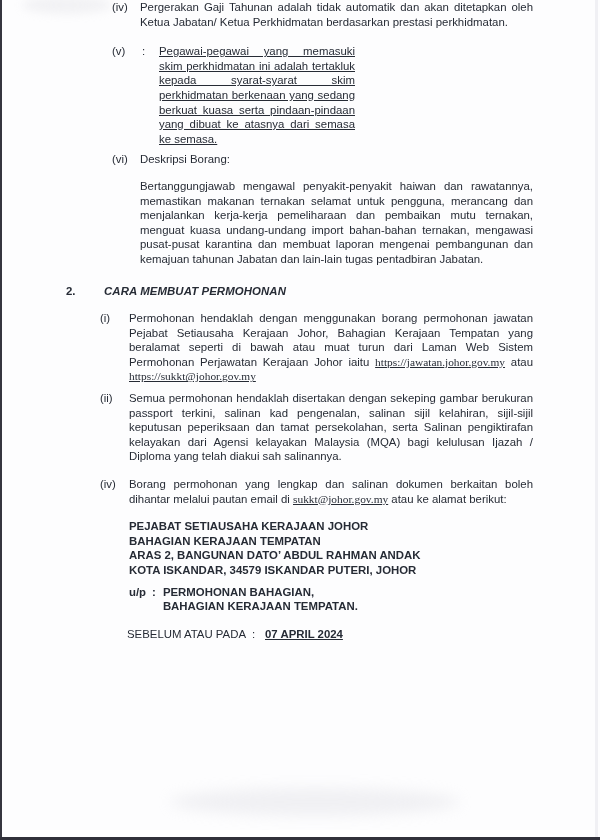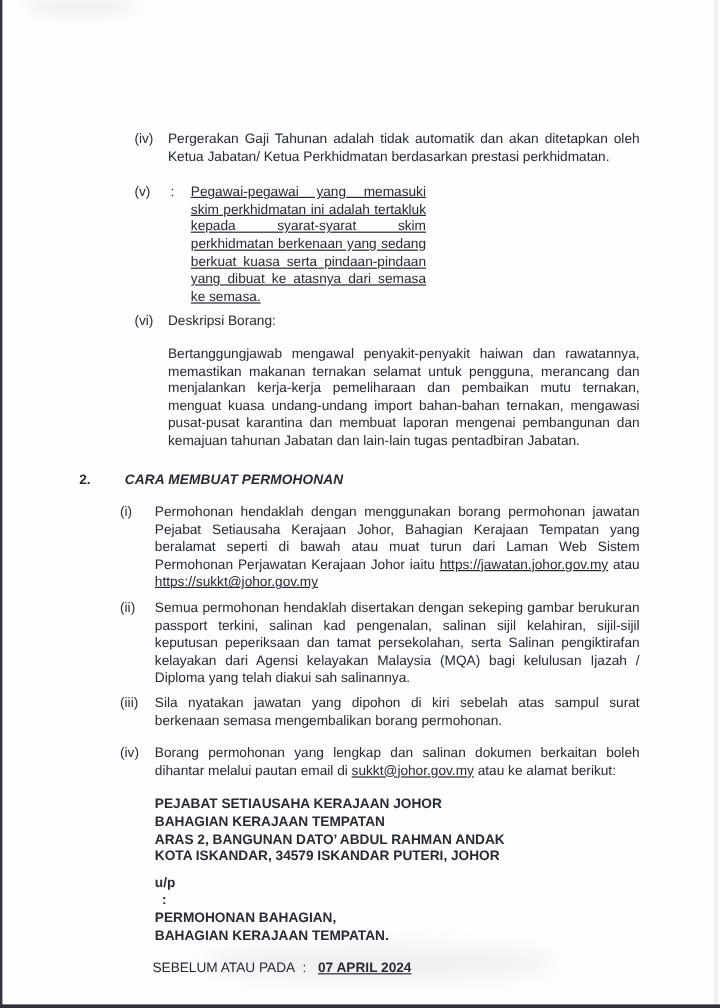--- a/index.html
+++ b/index.html
@@ -12,45 +12,45 @@
     font-size:11.4px;
     line-height:14.6px;
     color:#262b35;
     -webkit-font-smoothing:antialiased;
   }
   .edge-left{position:absolute;left:0;top:0;width:2px;height:100%;background:#35353f;}
   .edge-bottom{position:absolute;left:0;bottom:0;width:100%;height:3px;background:#30303a;}
   .streak-right{position:absolute;right:2px;top:0;width:3px;height:100%;background:#ececf1;opacity:.8;}
   .smudge-a{position:absolute;left:170px;top:788px;width:290px;height:28px;background:#d9d9e0;opacity:.35;filter:blur(7px);border-radius:50%;}
   .smudge-b{position:absolute;left:22px;top:-4px;width:90px;height:18px;background:#d8d8de;opacity:.3;filter:blur(5px);border-radius:50%;}
-  .content{position:absolute;left:0;top:0;width:100%;padding-top:93px;box-sizing:border-box;margin-top:16px;}
+  .content{position:absolute;left:0;top:0;width:100%;box-sizing:border-box;}
   .row{display:flex;align-items:flex-start;}
   .s1{margin-left:112px;}
   .s2{margin-left:100px;}
   .lbl1{width:28px;flex:none;}
   .lbl2{width:29px;flex:none;}
   p{margin:0;}
   .txt{text-align:justify;}
   .w1{width:393px;}
   .w2{width:404px;}
   .term{width:178px;}
   .vcolon{width:19px;flex:none;padding-left:2px;box-sizing:border-box;}
   .def{width:196px;text-align:justify;text-decoration:underline;}
   .b{font-weight:bold;}
-  .link{text-decoration:underline;}
+  .link{text-decoration:underline;font-family:Liberation Serif, serif;}
   .mt-v{margin-top:15px;}
   .mt-vi{margin-top:6px;}
   .mt-vibody{margin-top:12px;}
   .mt-h2{margin-top:17px;}
   .mt-i{margin-top:13px;}
   .mt-ii{margin-top:7px;}
   .mt-iii{margin-top:6px;}
   .mt-iv2{margin-top:13px;}
   .mt-addr{margin-top:13px;}
-  .mt-up{margin-top:7px;flex-direction:column;}
+  .mt-up{margin-top:7px;}
   .mt-dl{margin-top:13px;}
   .h2num{width:38px;flex:none;margin-left:66px;}
   .h2title{letter-spacing:.1px;font-style:italic;}
   .addr{margin-left:129px;}
   .up-row{display:flex;margin-left:129px;}
   .up-colon{padding:0 7px 0 6px;}
   .deadline{display:flex;margin-left:127px;}
   .dl-label{width:125px;flex:none;}
   .dl-colon{width:13px;flex:none;}
   .dl-date{text-decoration:underline;}
@@ -95,24 +95,20 @@
     <div class="row s2 mt-i">
       <span class="lbl2">(i)</span>
       <p class="txt w2"><span>Permohonan hendaklah dengan menggunakan borang permohonan jawatan Pejabat Setiausaha Kerajaan Johor, Bahagian Kerajaan Tempatan yang beralamat seperti di bawah atau muat turun dari Laman Web Sistem Permohonan Perjawatan Kerajaan Johor iaitu </span><span class="link">https://jawatan.johor.gov.my</span><span> atau </span><span class="link">https://sukkt@johor.gov.my</span></p>
     </div>
 
     <div class="row s2 mt-ii">
       <span class="lbl2">(ii)</span>
       <p class="txt w2">Semua permohonan hendaklah disertakan dengan sekeping gambar berukuran passport terkini, salinan kad pengenalan, salinan sijil kelahiran, sijil-sijil keputusan peperiksaan dan tamat persekolahan, serta Salinan pengiktirafan kelayakan dari Agensi kelayakan Malaysia (MQA) bagi kelulusan Ijazah / Diploma yang telah diakui sah salinannya.</p>
     </div>
 
-    <div class="row s2 mt-iii">
-      <span class="lbl2">(iii)</span>
-      <p class="txt w2">Sila nyatakan jawatan yang dipohon di kiri sebelah atas sampul surat berkenaan semasa mengembalikan borang permohonan.</p>
-    </div>
 
     <div class="row s2 mt-iv2">
       <span class="lbl2">(iv)</span>
       <p class="txt w2"><span>Borang permohonan yang lengkap dan salinan dokumen berkaitan boleh dihantar melalui pautan email di </span><span class="link">sukkt@johor.gov.my</span><span>  atau ke alamat berikut:</span></p>
     </div>
 
     <div class="addr mt-addr">
       <div class="b">PEJABAT SETIAUSAHA KERAJAAN JOHOR</div>
       <div class="b">BAHAGIAN KERAJAAN TEMPATAN</div>
       <div class="b">ARAS 2, BANGUNAN DATO’ ABDUL RAHMAN ANDAK</div>

